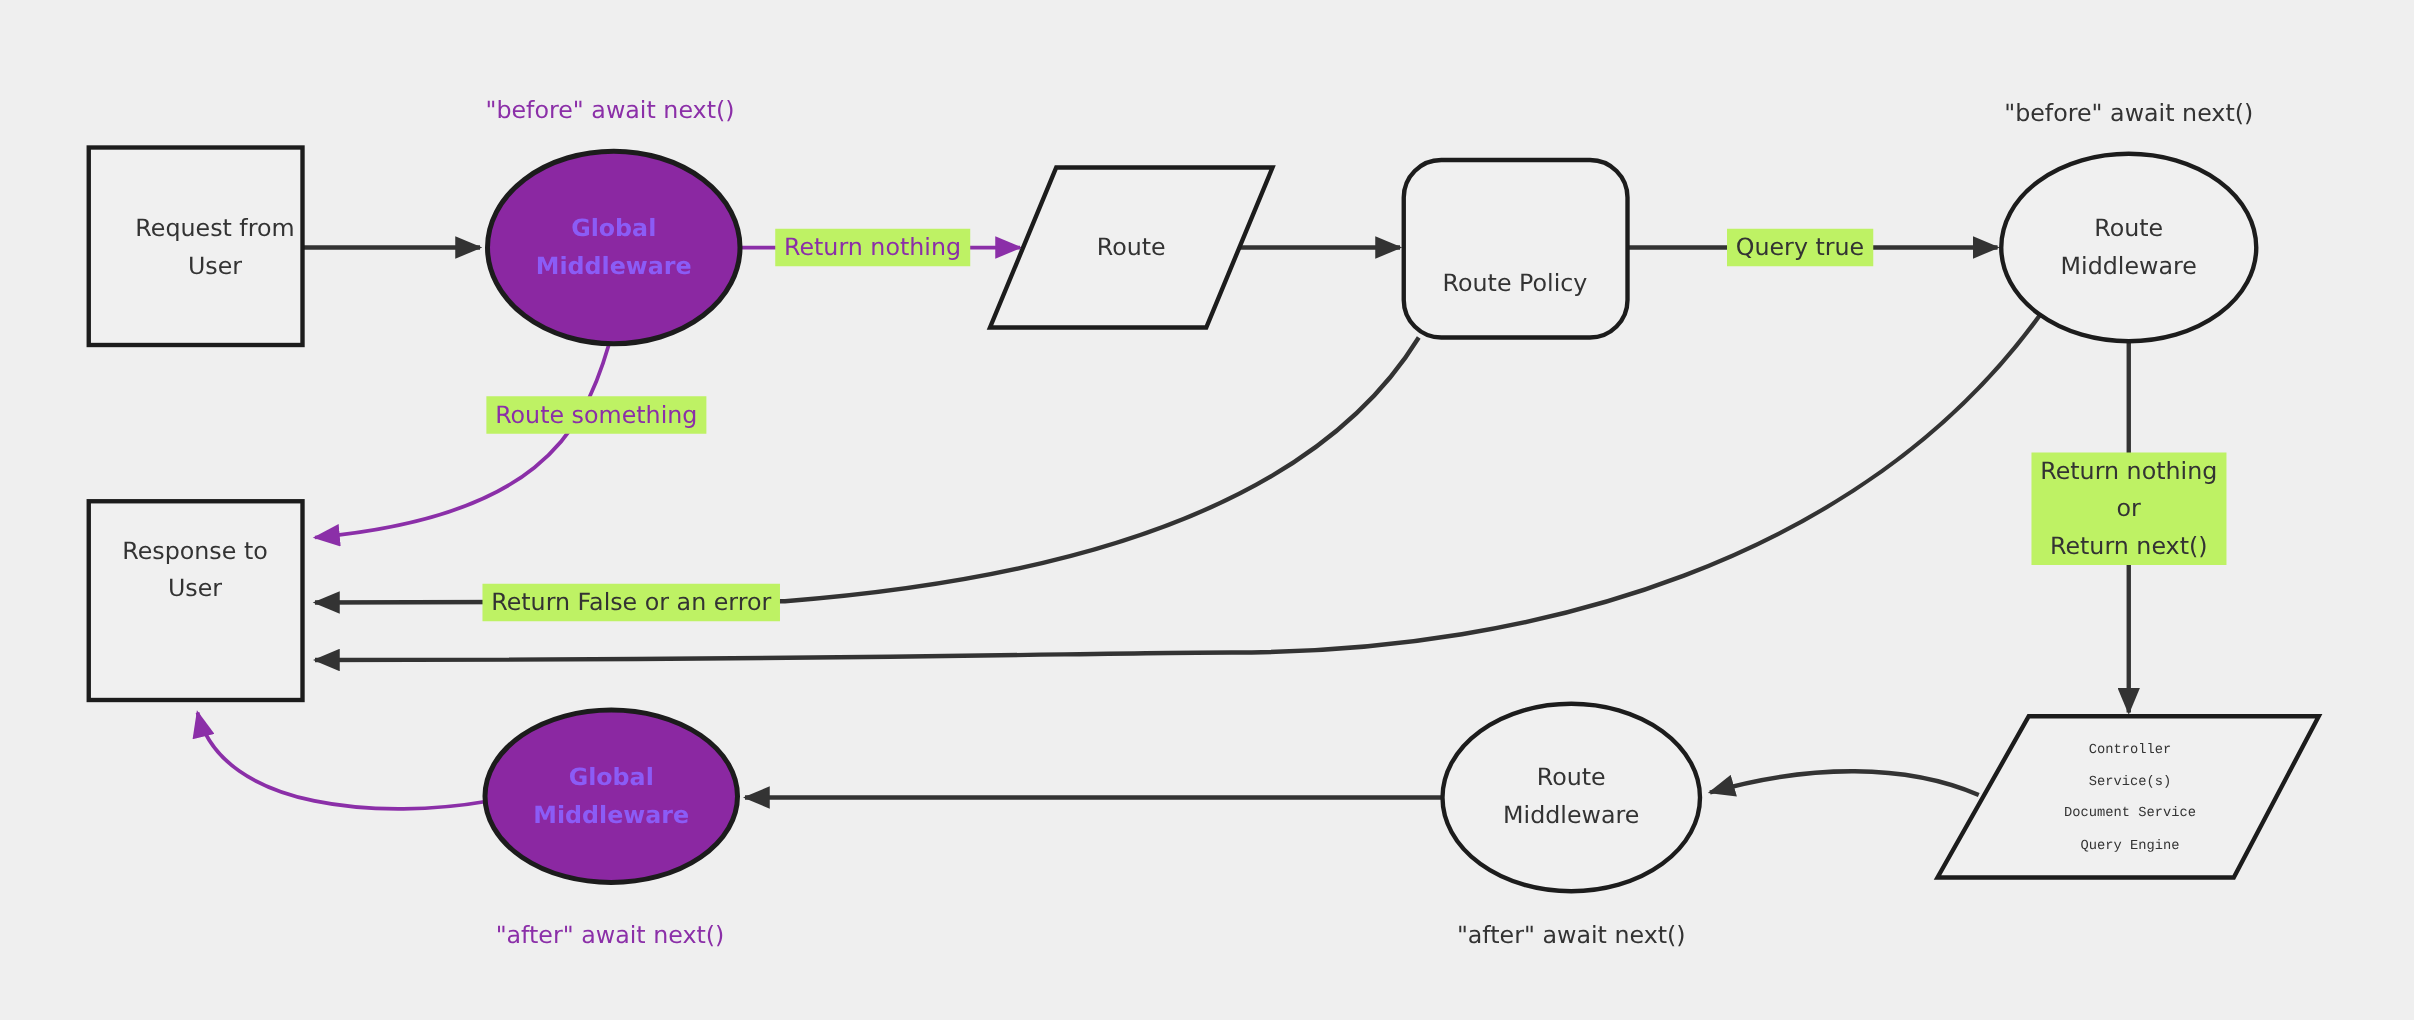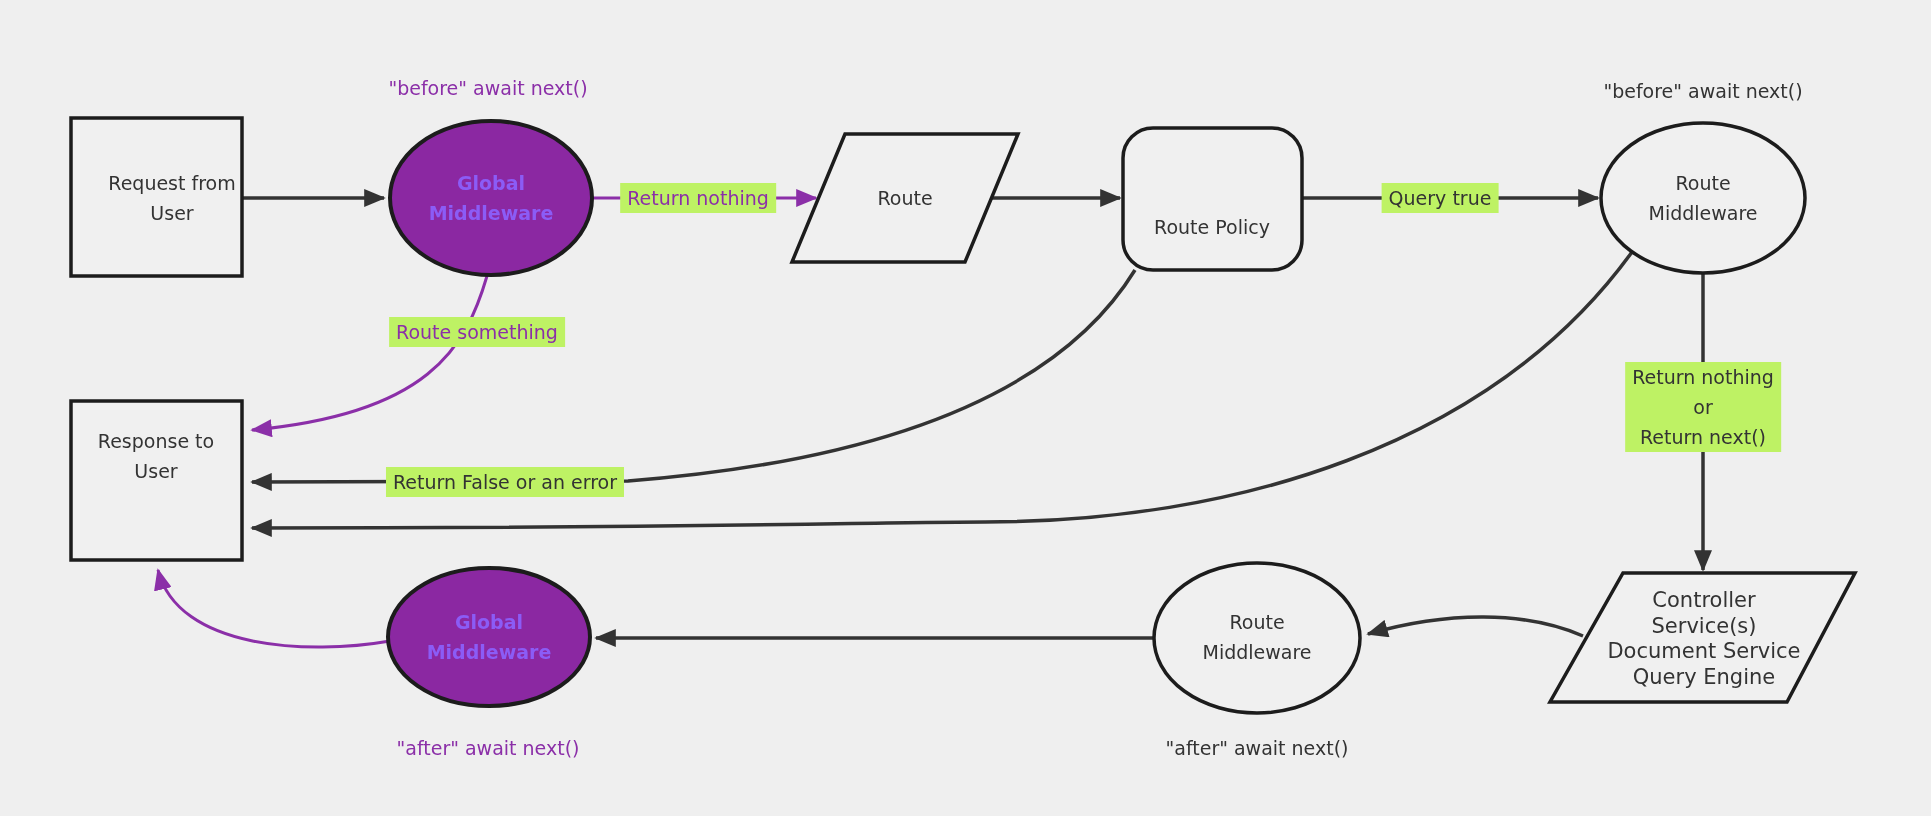--- a/index.html
+++ b/index.html
@@ -24,21 +24,21 @@
     white-space: nowrap;
     font-size: 19px;
     color: #333333;
     text-align: center;
     line-height: 30px;
   }
   .purple { color: #8b2fa8; }
   .mask { background: #bef264; padding: 0 7px; }
   .node-label { line-height: 30px; }
   .white-bold { color: #8b5cf6; font-weight: 700; }
-  .small-lines { font-size: 21px; line-height: 25.5px; }
+  .small-lines { font-size: 11px; line-height: 25.5px; font-family: Liberation Mono, monospace; }
 </style>
 </head>
 <body>
 
 <div class="canvas">
 
   <svg width="1931" height="816" viewBox="0 0 1931 816">
     <defs>
       <marker id="arrow-black" viewBox="0 0 12 10" refX="11" refY="5" markerUnits="userSpaceOnUse" markerWidth="22" markerHeight="18" orient="auto-start-reverse">
         <path d="M0,0 L12,5 L0,10 z" fill="#333333"></path>

